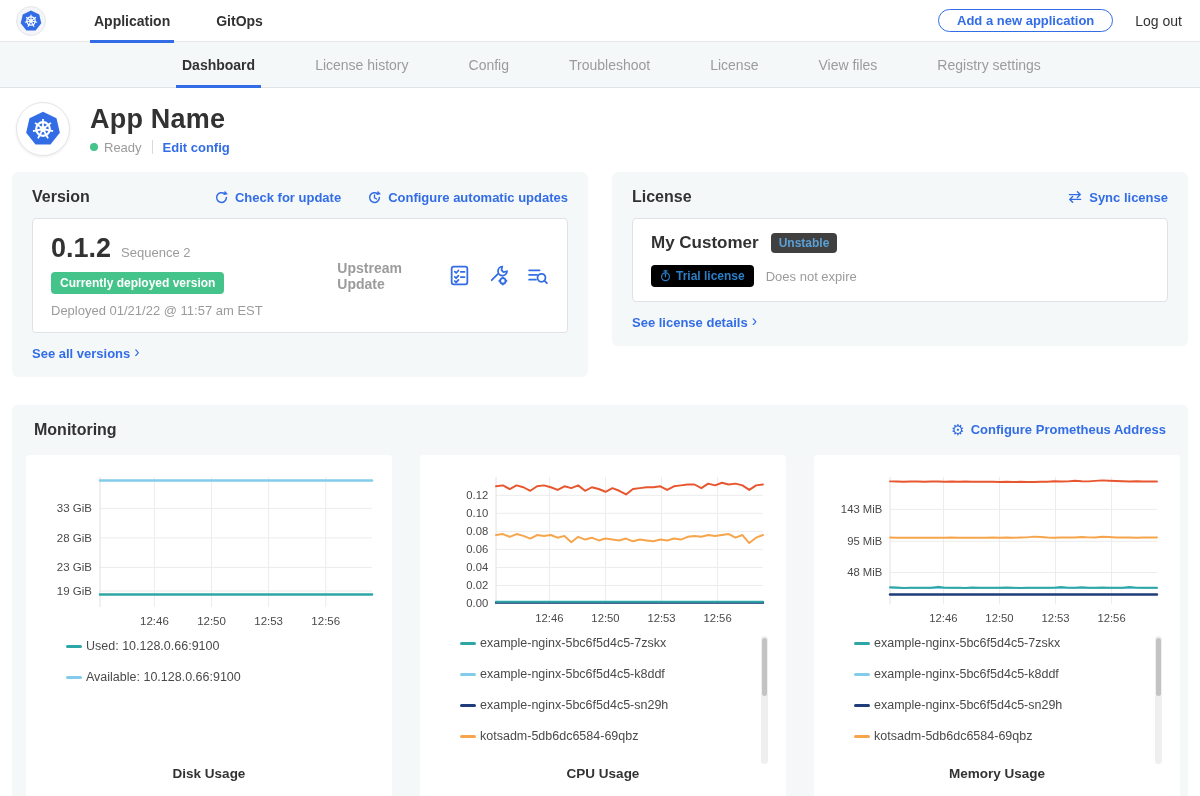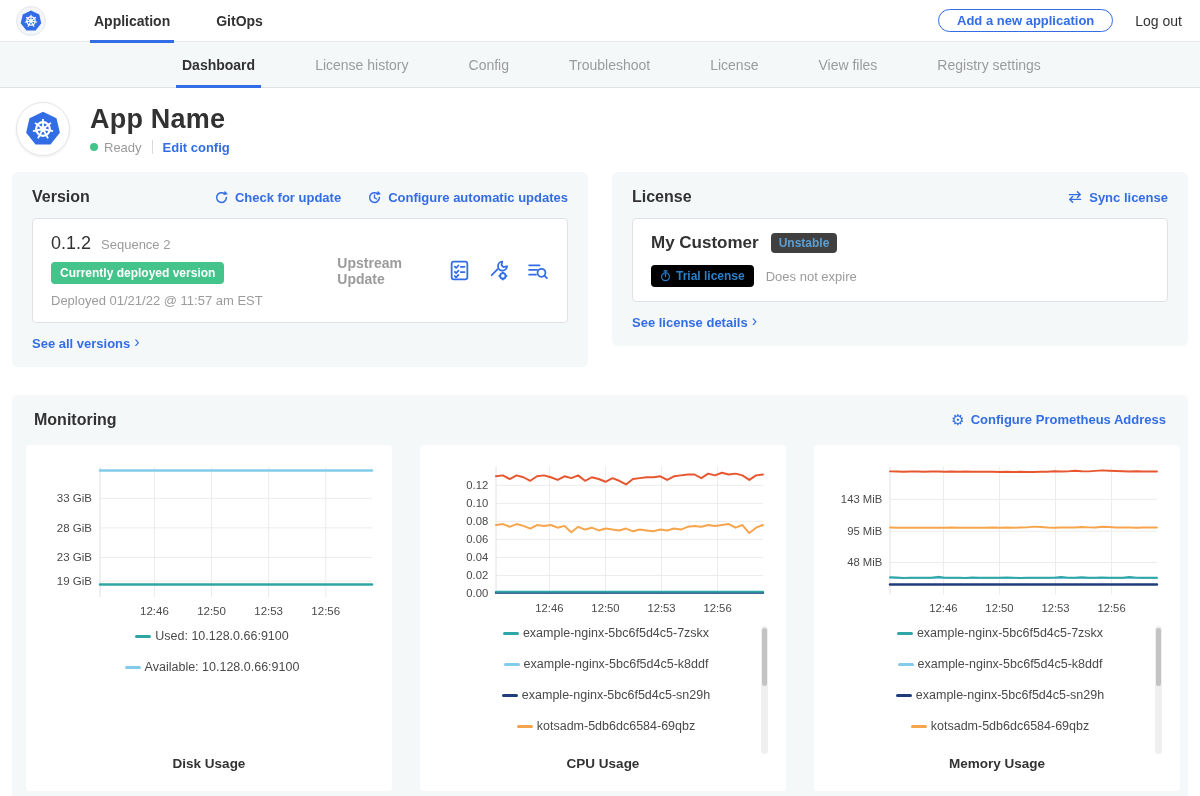--- a/index.html
+++ b/index.html
@@ -47,21 +47,21 @@
   .panel-version { width:576px; }
   .panel-license { width:576px; }
   .panel-head { display:flex; align-items:center; }
   .panel-title { font-size:16px; font-weight:800; }
   .panel-head .head-links { margin-left:auto; display:flex; gap:26px; }
   .inner-card { background:#fff; border:1px solid #dfe3e6; border-radius:4px; margin-top:12px; padding:14px 18px; }
 
   .version-inner { display:flex; align-items:center; }
   .version-left { width:300px; }
   .version-num-row { display:flex; align-items:baseline; gap:10px; }
-  .version-num { font-size:18px; font-weight:400; }
+  .version-num { font-size:27px; font-weight:700; }
   .version-seq { font-size:13px; color:#9b9b9b; }
   .deployed-badge { display:inline-block; margin-top:8px; background:#44C38A; color:#fff;
     font-size:12px; font-weight:700; padding:4px 9px; border-radius:4px; }
   .deployed-at { margin-top:9px; font-size:13px; color:#9b9b9b; }
   .version-source { color:#9b9b9b; font-size:14px; font-weight:700; }
   .version-icons { margin-left:auto; display:flex; gap:16px; align-items:center; }
   .v-icon { cursor:pointer; display:flex; }
   .see-link { margin-top:12px; display:flex; align-items:center; gap:4px; }
   .chev { font-size:16px; font-weight:400; line-height:1; position:relative; top:-1px; }
 
@@ -74,21 +74,21 @@
     padding:4px 9px; border-radius:4px; display:inline-flex; align-items:center; gap:5px; }
   .license-expiry { font-size:13px; color:#9b9b9b; }
 
   
   .panel-monitoring { margin-top:28px; padding:16px 14px 16px 14px; }
   .monitor-head { display:flex; align-items:center; padding:0 8px; }
   .charts-row { display:flex; gap:28px; margin-top:16px; }
   .chart-card { background:#fff; border-radius:4px; width:366px; height:346px; padding:14px 12px 12px 12px;
     display:flex; flex-direction:column; }
   .legend { margin:10px 0 0 28px; position:relative; padding-right:22px; flex:1; }
-  .legend-item { display:flex; align-items:center; gap:4px; margin-bottom:17px;justify-content:center; }
+  .legend-item { display:flex; align-items:center; gap:4px; margin-bottom:17px; }
   .legend-dash { width:16px; height:3px; border-radius:2px; flex:none; }
   .legend-label { font-size:12.5px; color:#4a4a4a; }
   .legend-scrollbar { position:absolute; right:6px; top:0; width:7px; height:128px; background:#efefef; border-radius:4px; }
   .legend-thumb { position:absolute; top:2px; left:1px; width:5px; height:58px; background:#c3c3c3; border-radius:3px; }
   .chart-title { text-align:center; font-size:13.5px; font-weight:800; padding:6px 0 8px 0; }
 
   .gear-glyph { font-size:15px; line-height:1; }
   svg text { font-family:"Liberation Sans","DejaVu Sans",sans-serif; }
 </style>
 </head>

